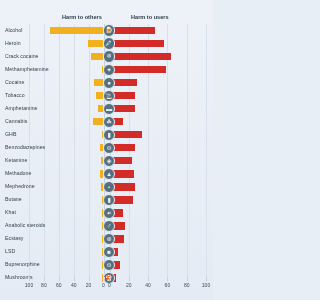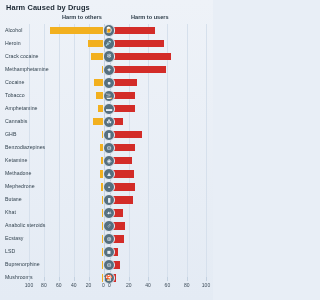--- a/index.html
+++ b/index.html
@@ -80,21 +80,20 @@
   .tlabel{
     position:absolute;top:5px;font-size:5px;color:#3b4a57;
     transform:translateX(-50%);white-space:nowrap;
   }
 </style>
 </head>
 <body>
 
 <div id="chart-root">
 
-  <div class="title">Harm Caused by Drugs</div>
 
   <div class="legend-row">
     <span class="legend-lbl" id="legend-others">Harm to others</span>
     <span class="legend-lbl" id="legend-users">Harm to users</span>
   </div>
 
   <div class="plot">
     <div class="grid" id="grid">
         <div class="gline" style="left: 29px;"></div>
         <div class="gline" style="left: 43.9px;"></div>

